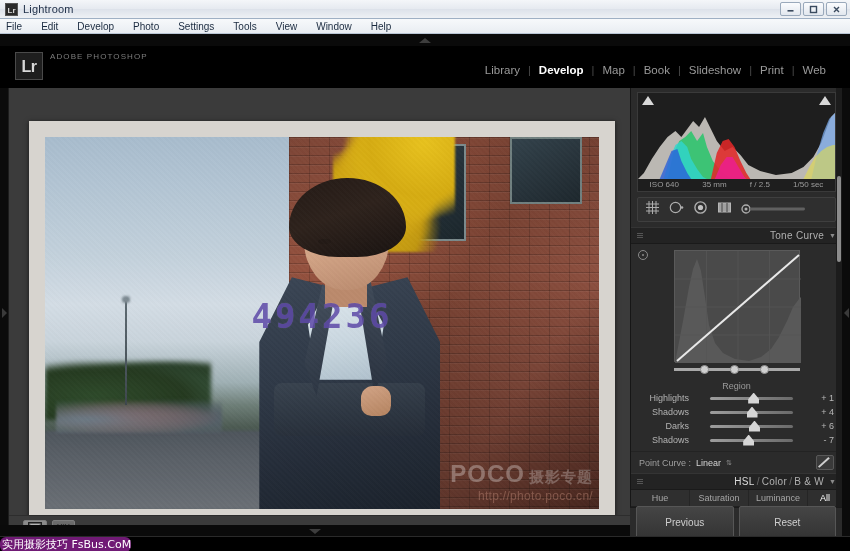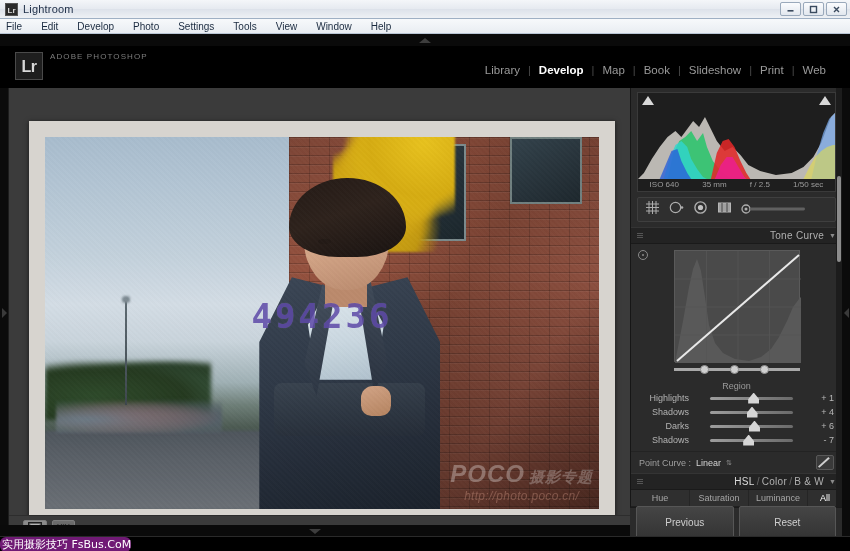--- a/index.html
+++ b/index.html
@@ -272,21 +272,21 @@
     transform: translate(-50%,-50%);
     font-family: "DejaVu Sans Mono", monospace;
     font-size: 34px; font-weight: bold; letter-spacing: 3px;
     color: #5e4aa8; opacity: .85;
     text-shadow: 0 0 1px rgba(255,255,255,.25);
     white-space: nowrap;
   }
 
   .poco-wm {
     position: absolute; right: 6px; bottom: 6px;
-    text-align: center; pointer-events: none; font-style: italic;
+    text-align: right; pointer-events: none;
   }
   .poco-main {
     font-size: 24px; font-weight: bold; color: rgba(255,255,255,.30);
     letter-spacing: 1px; line-height: 24px;
   }
   .poco-cn {
     font-size: 15px; color: rgba(255,255,255,.26); margin-left: 4px;
   }
   .poco-url {
     font-size: 12px; color: rgba(230,170,150,.34); letter-spacing: .3px;

